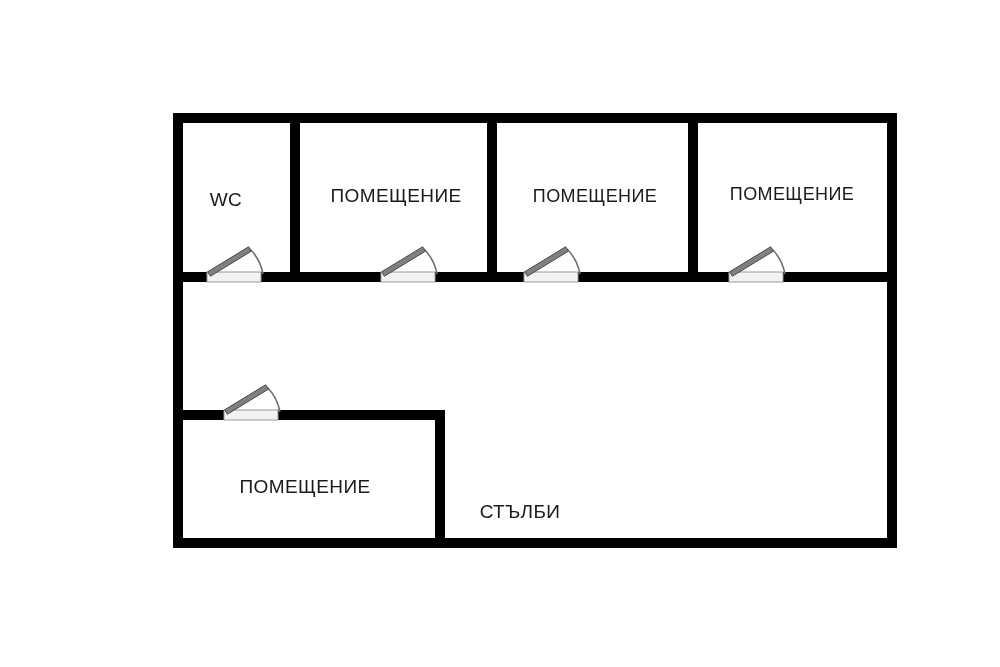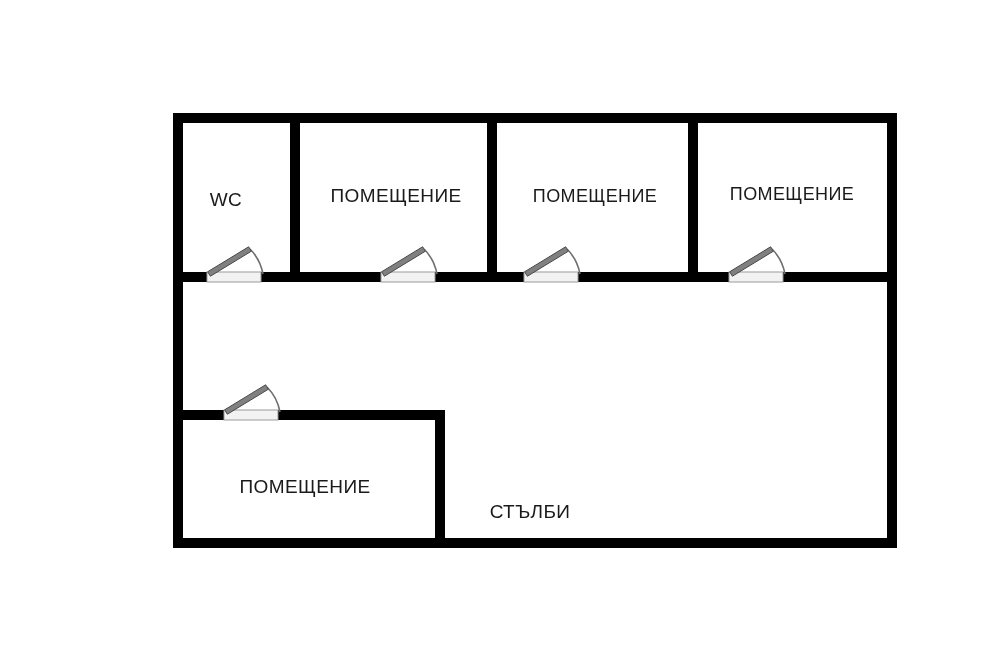--- a/index.html
+++ b/index.html
@@ -93,16 +93,16 @@
         </g>
       </g>
   </svg>
 
   <div id="labels-layer">
       <div class="room-label label-lg" style="left: 191px; top: 200px; color: rgb(26, 26, 26);">WC</div>
       <div class="room-label label-lg" style="left: 361px; top: 196px; color: rgb(26, 26, 26);">ПОМЕЩЕНИЕ</div>
       <div class="room-label label-md" style="left: 560px; top: 196px; color: rgb(26, 26, 26);">ПОМЕЩЕНИЕ</div>
       <div class="room-label label-md" style="left: 757px; top: 194px; color: rgb(26, 26, 26);">ПОМЕЩЕНИЕ</div>
       <div class="room-label label-lg" style="left: 270px; top: 487px; color: rgb(26, 26, 26);">ПОМЕЩЕНИЕ</div>
-      <div class="room-label label-lg" style="left: 495px; top: 512px; color: rgb(26, 26, 26);">СТЪЛБИ</div>
+      <div class="room-label label-lg" style="left: 485px; top: 512px; color: rgb(26, 26, 26);">СТЪЛБИ</div>
     </div>
 
 </div>
 
 </body></html>

